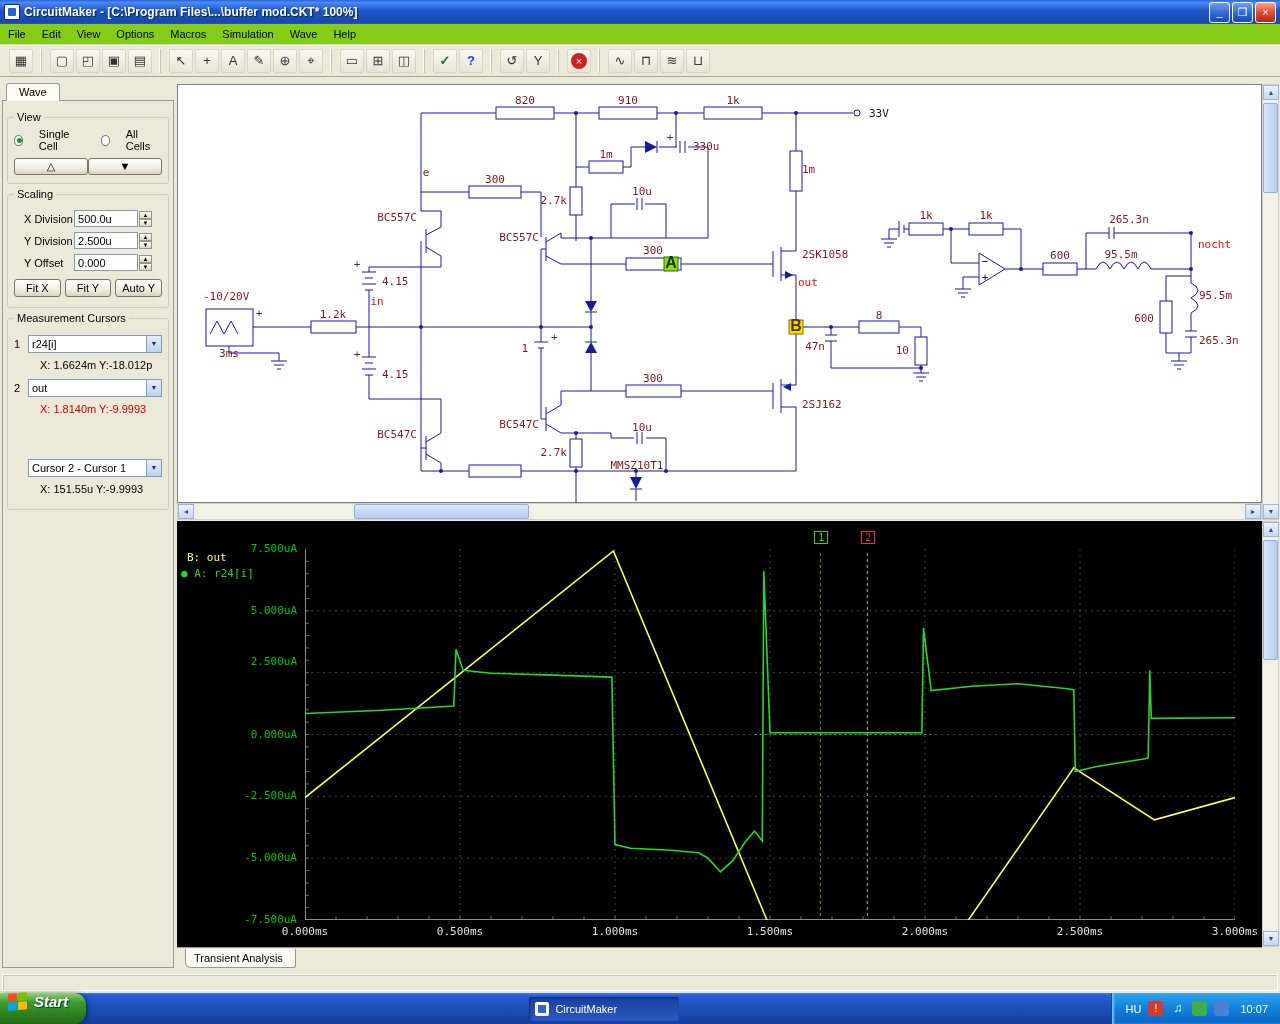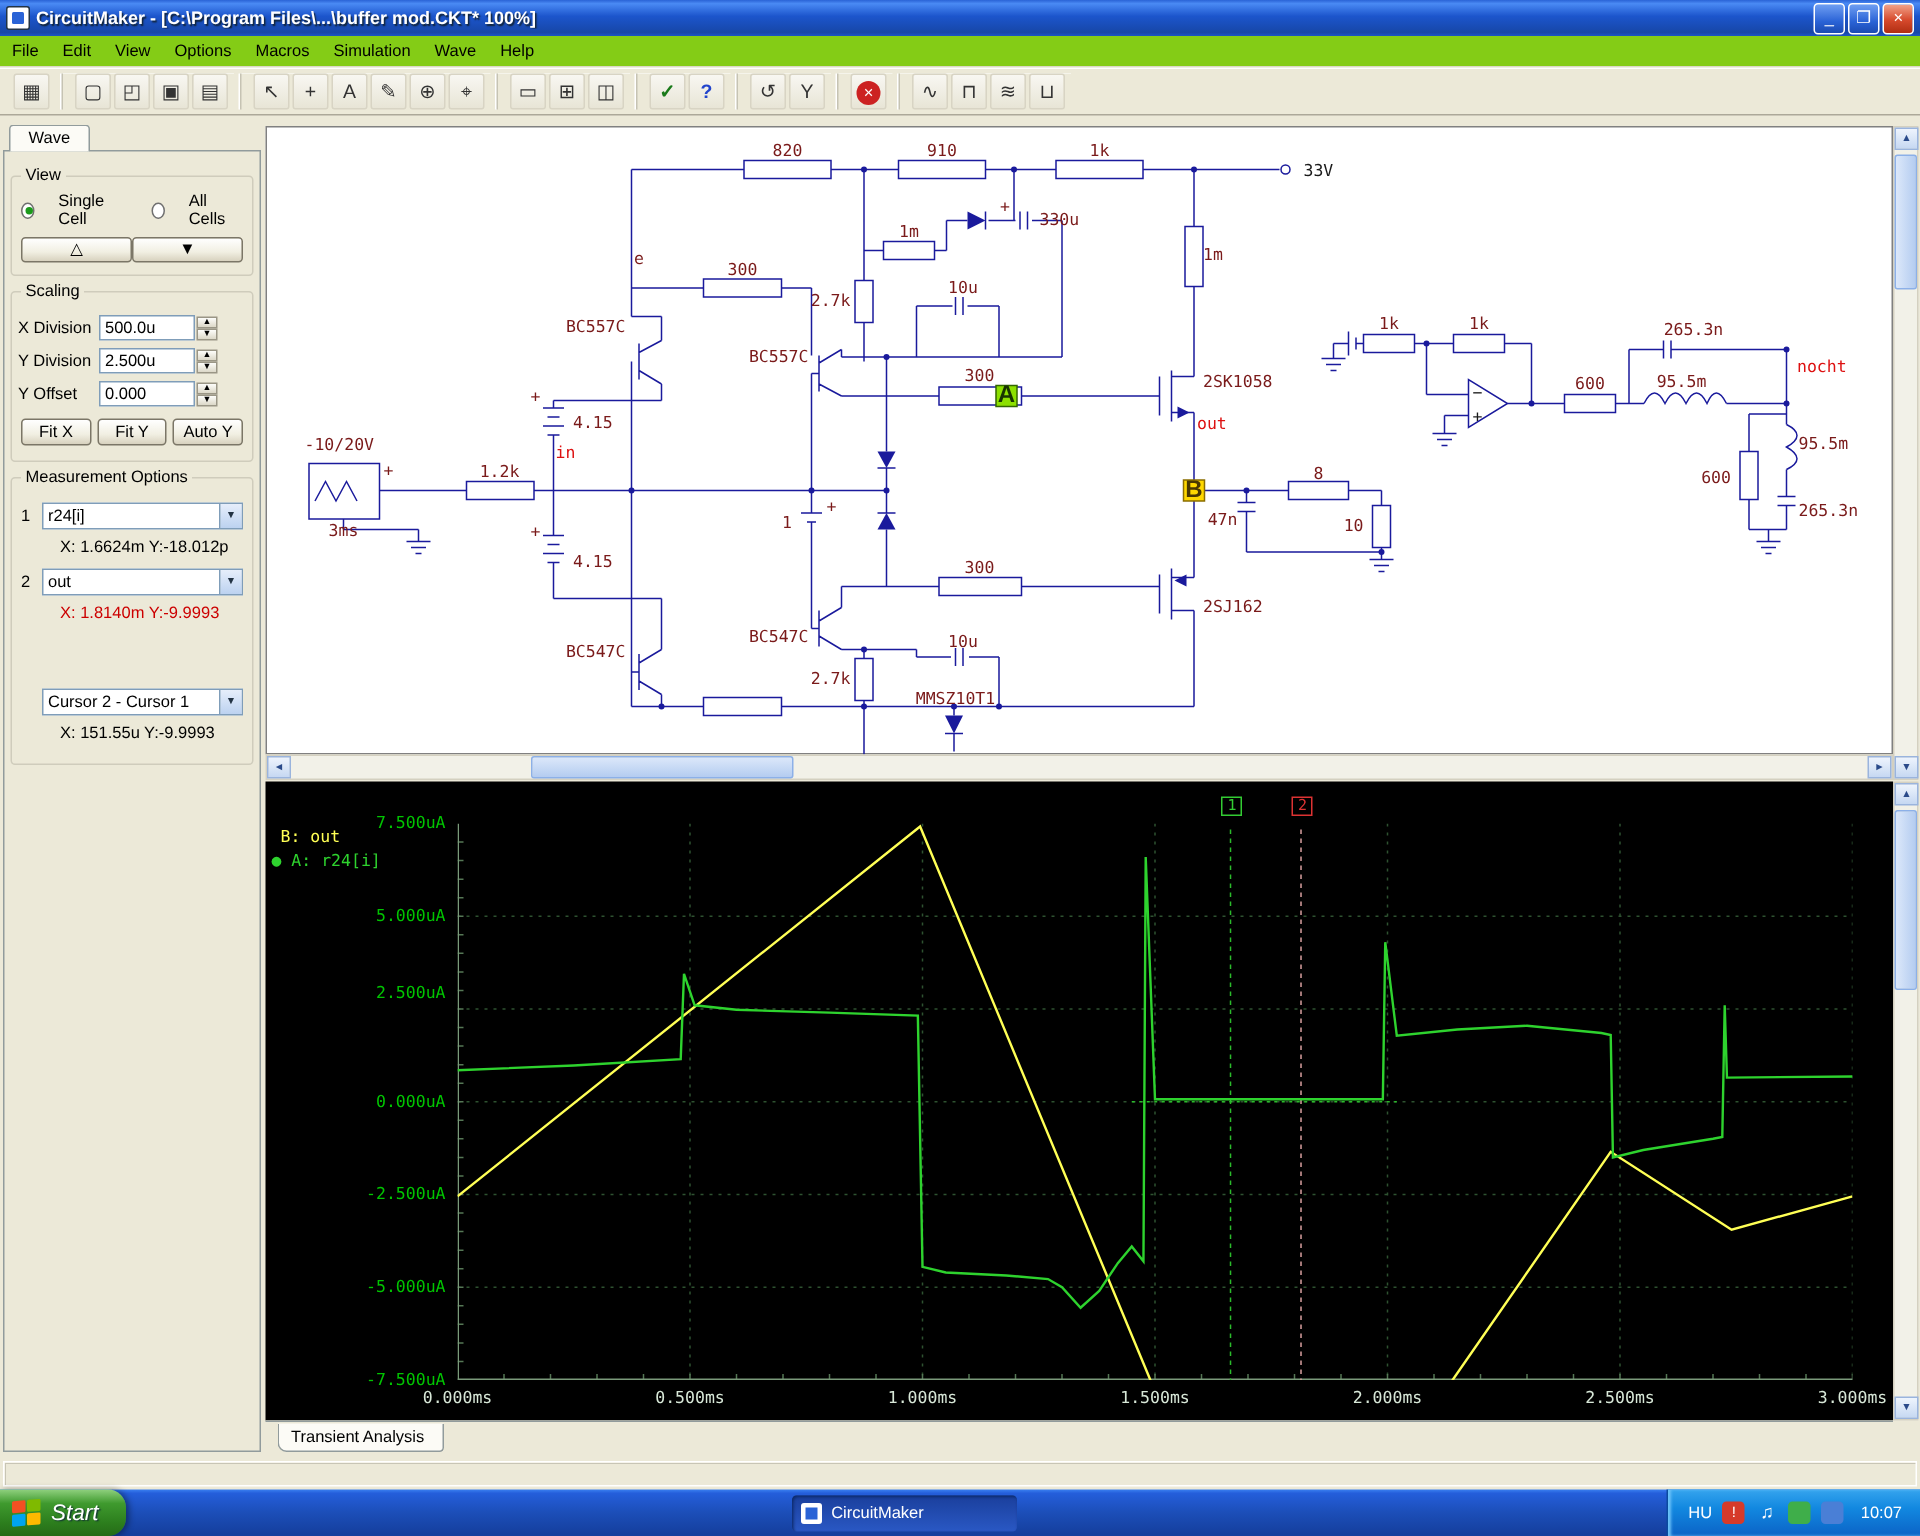--- a/index.html
+++ b/index.html
@@ -39,21 +39,21 @@
   .panel-body { border:1px solid #919b9c; background:#ece9d8; height:868px; padding-top:6px; }
   .group { border:1px solid #cfccbc; border-radius:3px; margin:10px 4px 6px; padding:10px 4px 6px; position:relative; }
   .glabel { position:absolute; top:-7px; left:6px; background:#ece9d8; padding:0 3px; }
   .radio-row { display:flex; align-items:center; gap:16px; margin:0 2px 6px; }
   .radio { width:11px; height:11px; border-radius:50%; border:1px solid #707070; background:#fff; display:inline-block; position:relative; }
   .radio.sel:after { content:""; position:absolute; left:2px; top:2px; width:5px; height:5px; border-radius:50%; background:#1c9a1c; }
   .radio-label { margin-right:6px; }
   .tri-btns { display:flex; margin:2px 2px 2px; }
   .xpbtn { border:1px solid #7b7667; border-radius:3px; background:linear-gradient(180deg,#ffffff,#f1efe2 60%,#d8d2bf); font-size:11px; text-align:center; }
   .tri-btn { flex:1; height:17px; line-height:15px; }
-  .srow { display:flex; align-items:center; margin:5px 0; }
+  .srow { display:flex; align-items:center; margin:5px 12px; }
   .slabel { width:54px; }
   .sinput { width:64px; height:17px; border:1px solid #7f9db9; background:#fff; font:11px "Liberation Sans",sans-serif; padding:0 3px; }
   .spin { display:flex; flex-direction:column; width:14px; margin-left:1px; }
   .spin span { height:8px; line-height:7px; font-size:6px; text-align:center; border:1px solid #9a9686; background:linear-gradient(#fdfdfa,#dcd8c8); }
   .fit-row { display:flex; gap:4px; margin:8px 2px 4px; }
   .fit-btn { flex:1; height:18px; line-height:16px; }
   .crow { display:flex; align-items:center; margin:6px 2px; }
   .cnum { width:14px; }
   .combo { flex:1; height:18px; border:1px solid #7f9db9; background:#fff; display:flex; align-items:center; }
   .combo-val { flex:1; padding:0 3px; white-space:nowrap; overflow:hidden; }
@@ -93,23 +93,23 @@
 
   
   .tabrow { position:absolute; left:177px; top:947px; width:1085px; height:24px; background:#ece9d8; border-top:1px solid #919b9c; }
   .btab { display:inline-block; margin-left:8px; padding:3px 12px 3px 8px; background:#fcfbf6; border:1px solid #919b9c; border-top:none;
     font-size:11px; transform:skewX(0deg); border-radius:0 0 3px 6px; }
   .statusbar { position:absolute; left:2px; top:974px; width:1276px; height:17px; background:#ece9d8; border:1px solid #fff; box-shadow:inset 1px 1px 0 #c8c5b5; }
 
   
   .taskbar { position:absolute; left:0; top:993px; width:1280px; height:31px;
     background:linear-gradient(180deg,#3a80f0 0%,#245edb 8%,#1c4eb8 50%,#153f9e 95%); display:flex; align-items:stretch; }
-  .start-btn { display:flex; align-items:center; gap:6px; padding:0 18px 0 8px; border-radius:0 12px 12px 0;
+  .start-btn { display:flex; align-items:flex-start; gap:6px; padding:0 18px 0 8px; border-radius:0 12px 12px 0;
     background:linear-gradient(180deg,#8fd07e 0%,#3f9a2e 30%,#2d7f1e 70%,#256a16 100%); box-shadow:2px 0 4px rgba(0,0,0,.4);
-    color:#fff; font-weight:normal; font-style:italic; font-size:15px; text-shadow:1px 1px 1px #133; }
+    color:#fff; font-weight:bold; font-style:italic; font-size:15px; text-shadow:1px 1px 1px #133; }
   .winflag { width:20px; height:17px; display:grid; grid-template-columns:9px 9px; grid-template-rows:8px 8px; gap:1px; transform:skewY(-5deg); }
   .winflag i { border-radius:1px; }
   .task-area { flex:1; display:flex; align-items:center; padding-left:12px;justify-content:center; }
   .task-btn { display:flex; align-items:center; gap:6px; width:150px; height:24px; padding:0 6px; border-radius:3px;
     background:linear-gradient(#1a3f9c,#2a58c4); box-shadow:inset 1px 1px 2px #0c2a6a; color:#fff; font-size:11px; }
   .task-icon { width:14px; height:14px; background:#fff; border-radius:2px; position:relative; flex:0 0 auto; }
   .task-icon:before { content:""; position:absolute; left:3px; top:3px; width:8px; height:8px; background:#2a63d6; }
   .tray { display:flex; align-items:center; gap:7px; padding:0 12px 0 14px;
     background:linear-gradient(180deg,#35a4ee 0%,#1288e0 40%,#0b63c6 100%); border-left:1px solid #0a4aa0; box-shadow:inset 2px 0 2px #6cc2f8; color:#fff; font-size:11px; }
   .tico { width:15px; height:15px; border-radius:3px; text-align:center; font-size:10px; line-height:15px; color:#fff; }
@@ -228,21 +228,21 @@
           </span>
         </div>
         <div class="fit-row">
           <div class="xpbtn fit-btn">Fit X</div>
           <div class="xpbtn fit-btn">Fit Y</div>
           <div class="xpbtn fit-btn">Auto Y</div>
         </div>
       </div>
 
       <div class="group">
-        <span class="glabel">Measurement Options</span>
+        <span class="glabel">Measurement Cursors</span>
         <div class="crow">
           <span class="cnum">1</span>
           <div class="combo">
             <span class="combo-val">r24[i]</span>
             <span class="combo-btn">▼</span>
           </div>
         </div>
         <div class="readout">X: 1.6624m Y:-18.012p</div>
         <div class="crow">
           <span class="cnum">2</span>

